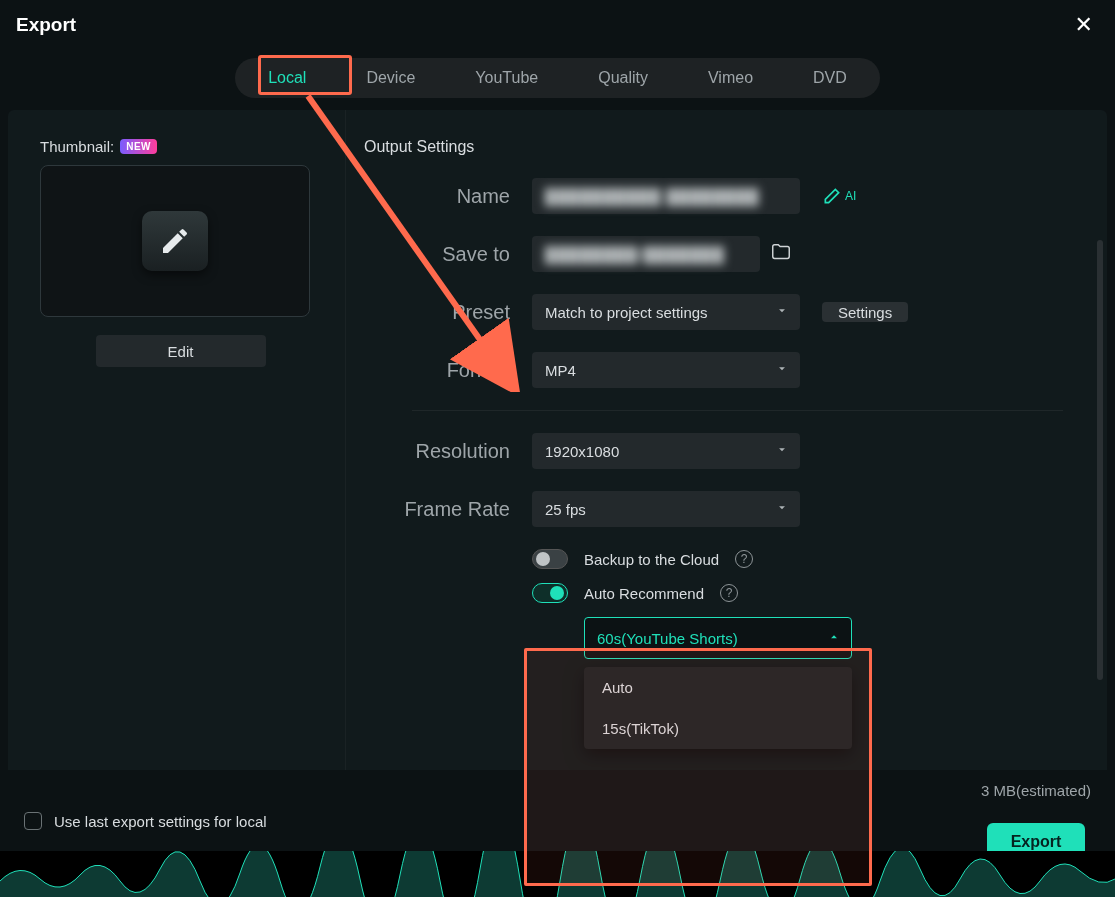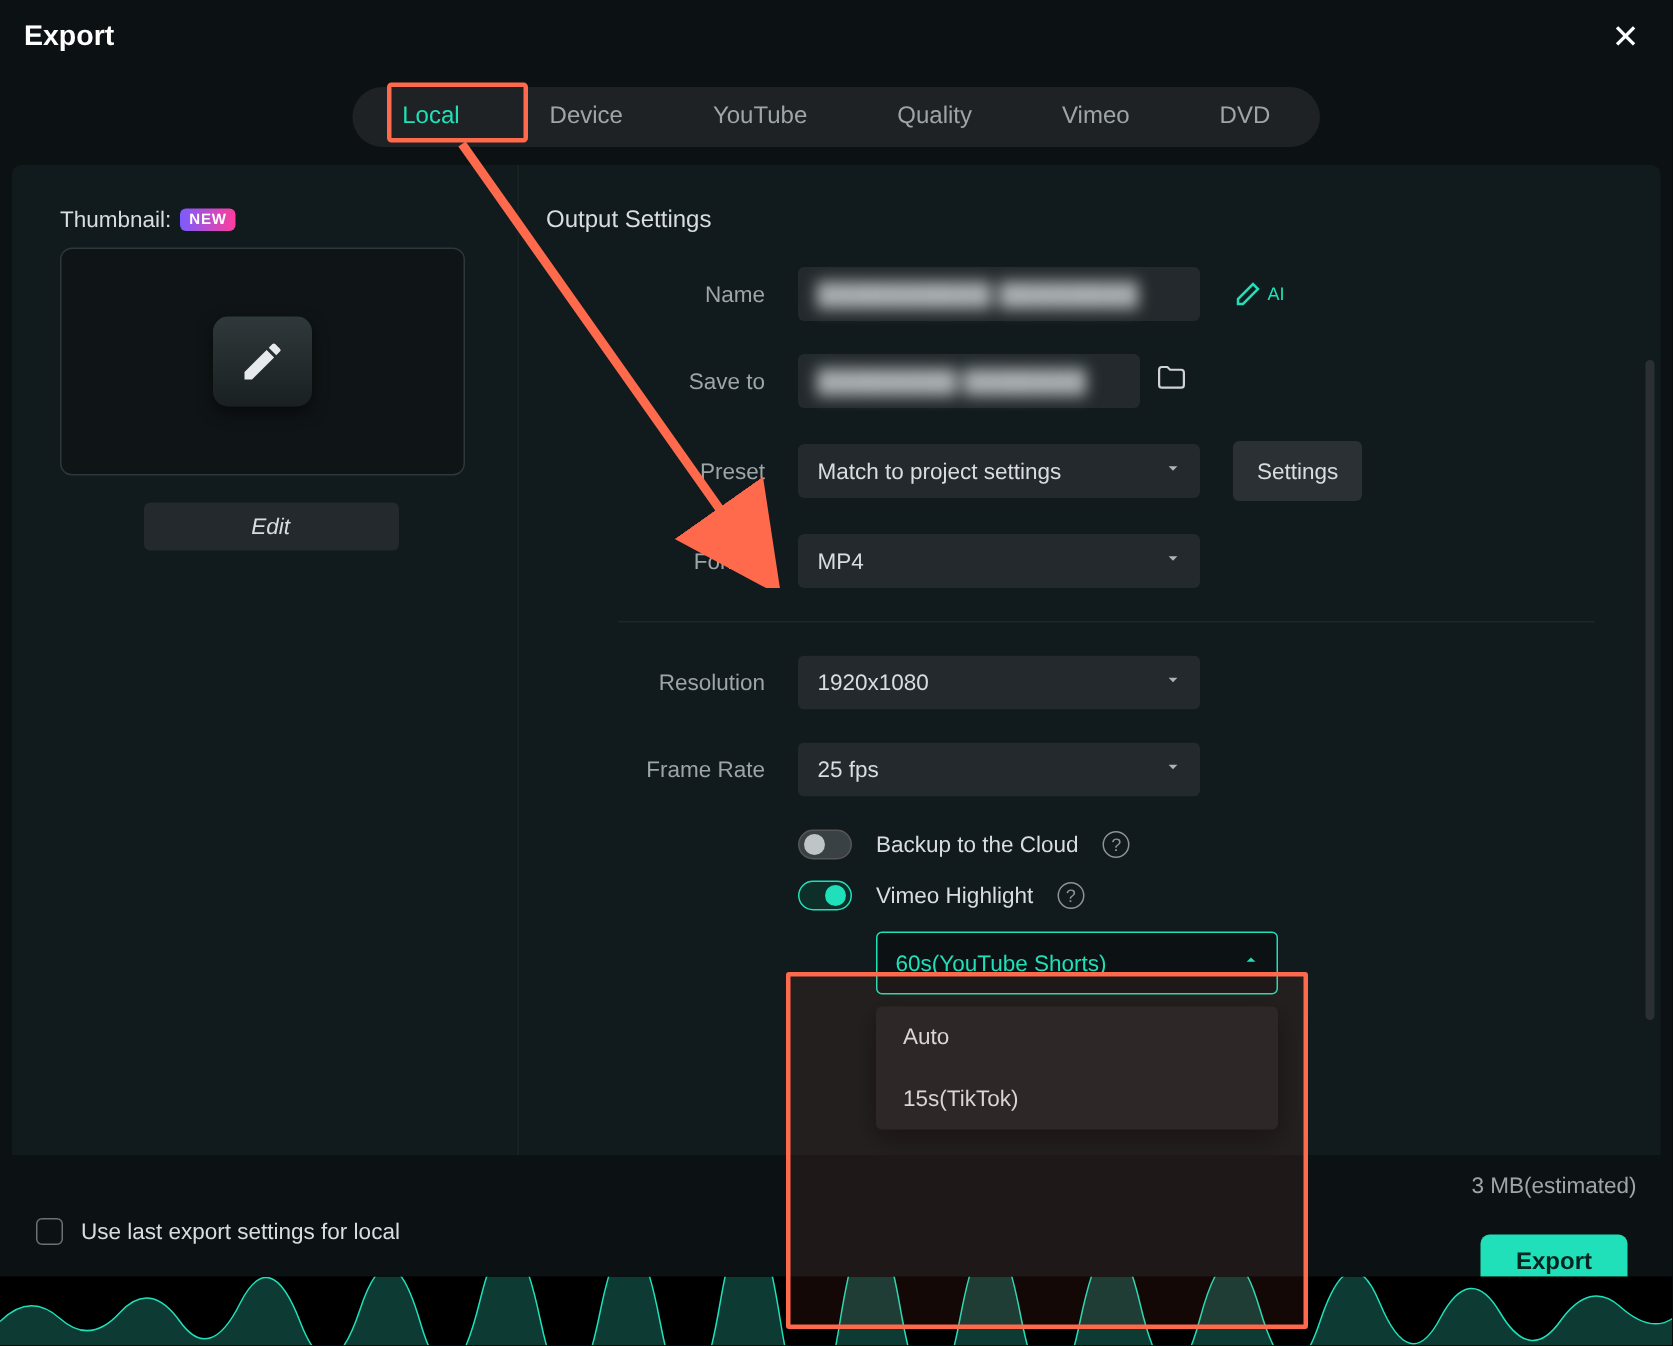--- a/index.html
+++ b/index.html
@@ -31,33 +31,33 @@
   .tab{padding:8px 30px;border-radius:20px;font-size:16px;color:var(--text-dim);cursor:pointer;}
   .tab.active{color:var(--accent);}
   .tab-hl{position:absolute;border:3px solid var(--highlight);border-radius:3px;pointer-events:none;}
   .body{display:flex;padding:0 8px;height:660px;background:var(--panel);margin:0 8px;border-radius:6px 6px 0 0;position:relative;}
   .left{width:330px;padding:28px 24px;border-right:1px solid rgba(255,255,255,0.04);}
   .thumb-label{display:flex;align-items:center;gap:6px;font-size:15px;color:var(--text);margin-bottom:10px;}
   .badge-new{background:linear-gradient(90deg,var(--badge2),var(--badge1));color:#fff;font-size:10px;font-weight:700;padding:2px 6px;border-radius:4px;letter-spacing:0.5px;}
   .thumb-box{width:270px;height:152px;border:1px solid var(--border);border-radius:8px;display:flex;align-items:center;justify-content:center;background:#0f1416;margin-bottom:18px;}
   .thumb-inner{width:66px;height:60px;border-radius:10px;background:linear-gradient(180deg,#2f383a,#1a2022);display:flex;align-items:center;justify-content:center;box-shadow:0 4px 10px rgba(0,0,0,0.5);}
   .thumb-inner svg{width:32px;height:32px;fill:#e6eaec;}
-  .edit-btn{width:170px;height:32px;margin:0 auto;display:flex;align-items:center;justify-content:center;background:var(--input-bg);border-radius:4px;font-size:15px;color:var(--text);cursor:pointer;font-style:italic;}
+  .edit-btn{width:170px;height:32px;margin:0 auto;display:flex;align-items:center;justify-content:center;background:var(--input-bg);border-radius:4px;font-size:15px;color:var(--text);cursor:pointer;}
   .right{flex:1;padding:28px 36px 28px 16px;overflow:hidden;position:relative;}
   .section-title{font-size:16px;color:var(--text);margin:0 0 22px 2px;}
   .row{display:flex;align-items:center;margin-bottom:22px;}
-  .row .lbl{width:170px;text-align:right;padding-right:22px;font-size:15px;color:var(--text-dim);}
+  .row .lbl{width:170px;text-align:right;padding-right:22px;font-size:20px;color:var(--text-dim);}
   .field, .select{height:36px;background:var(--input-bg);border:1px solid transparent;border-radius:4px;display:flex;align-items:center;padding:0 12px;font-size:15px;color:var(--text);position:relative;}
   .w260{width:268px;}
   .select .chev{position:absolute;right:10px;top:50%;transform:translateY(-50%);}
   .ai-btn{margin-left:22px;color:var(--accent);display:flex;align-items:center;gap:3px;cursor:pointer;font-size:12px;}
   .ai-btn svg{width:20px;height:20px;stroke:var(--accent);fill:none;stroke-width:2;}
   .folder-btn{margin-left:10px;color:#cfd3d5;cursor:pointer;}
   .folder-btn svg{width:22px;height:22px;fill:none;stroke:#cfd3d5;stroke-width:1.6;}
-  .settings-btn{margin-left:22px;height:40px;padding:0 16px;background:var(--input-bg2);border-radius:4px;display:flex;align-items:center;font-size:15px;color:var(--text);cursor:pointer;}
+  .settings-btn{margin-left:22px;height:20px;padding:0 16px;background:var(--input-bg2);border-radius:4px;display:flex;align-items:center;font-size:15px;color:var(--text);cursor:pointer;}
   .divider{height:1px;background:rgba(255,255,255,0.06);margin:4px 0 22px 50px;}
   .radios{display:flex;gap:28px;align-items:center;}
   .radio{display:flex;align-items:center;gap:8px;cursor:pointer;font-size:15px;color:var(--text);}
   .radio .dot{width:18px;height:18px;border-radius:50%;border:2px solid #6a7275;display:flex;align-items:center;justify-content:center;}
   .radio.sel .dot{border-color:var(--accent);}
   .radio.sel .dot::after{content:"";width:8px;height:8px;border-radius:50%;background:var(--accent);}
   .toggle-row{display:flex;align-items:center;gap:16px;margin:14px 0 14px 170px;}
   .toggle{width:36px;height:20px;border-radius:10px;background:#3a4144;border:1px solid #555;position:relative;cursor:pointer;}
   .toggle .knob{width:14px;height:14px;border-radius:50%;background:#bfc4c6;position:absolute;top:2px;left:3px;}
   .toggle.on{background:#0e2f29;border-color:var(--accent);}
@@ -198,21 +198,21 @@
             <div class="knob"></div>
           </div>
         <span style="font-size:15px;color:var(--text)">Backup to the Cloud</span>
         <div class="help">?</div>
       </div>
 
       <div class="toggle-row">
         <div class="toggle on">
             <div class="knob"></div>
           </div>
-        <span style="font-size:15px;color:var(--text)">Vimeo Highlight</span>
+        <span style="font-size:15px;color:var(--text)">Auto Recommend</span>
         <div class="help">?</div>
       </div>
 
       <div style="margin-left:170px">
         <div class="dd-open">
           <span>60s(YouTube Shorts)</span>
           <span class="chev"><svg viewBox="0 0 24 24">
                 <path d="M7 14l5-5 5 5z" fill="#1fe0b9"></path>
               </svg></span>
         </div>

